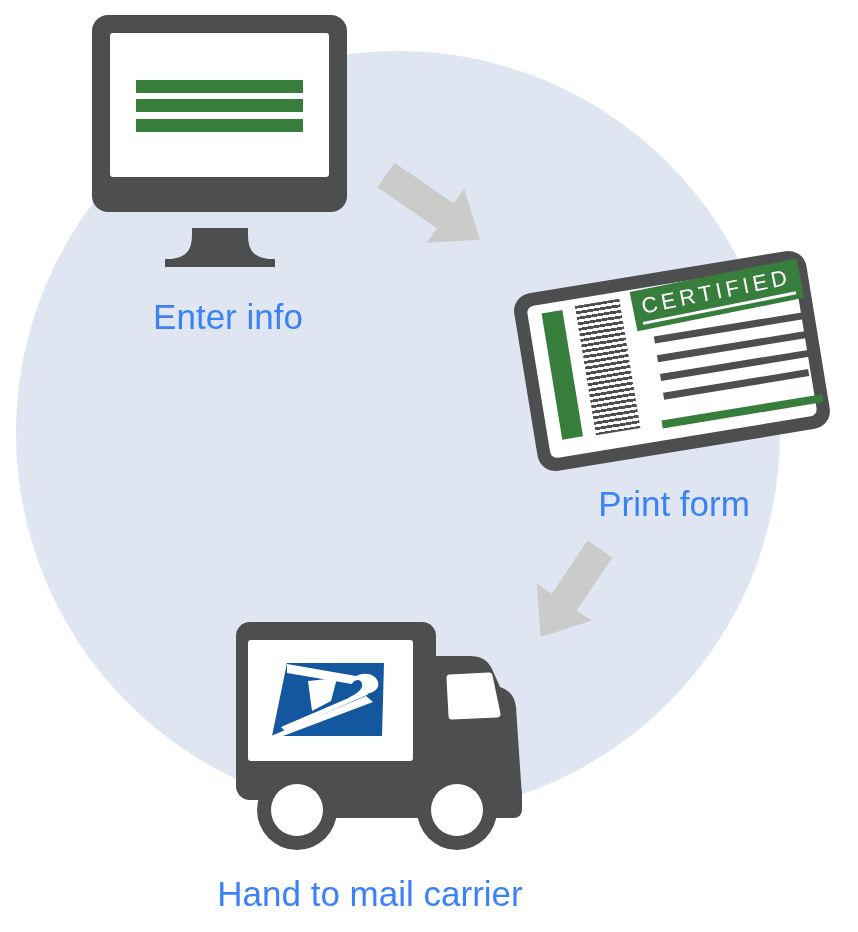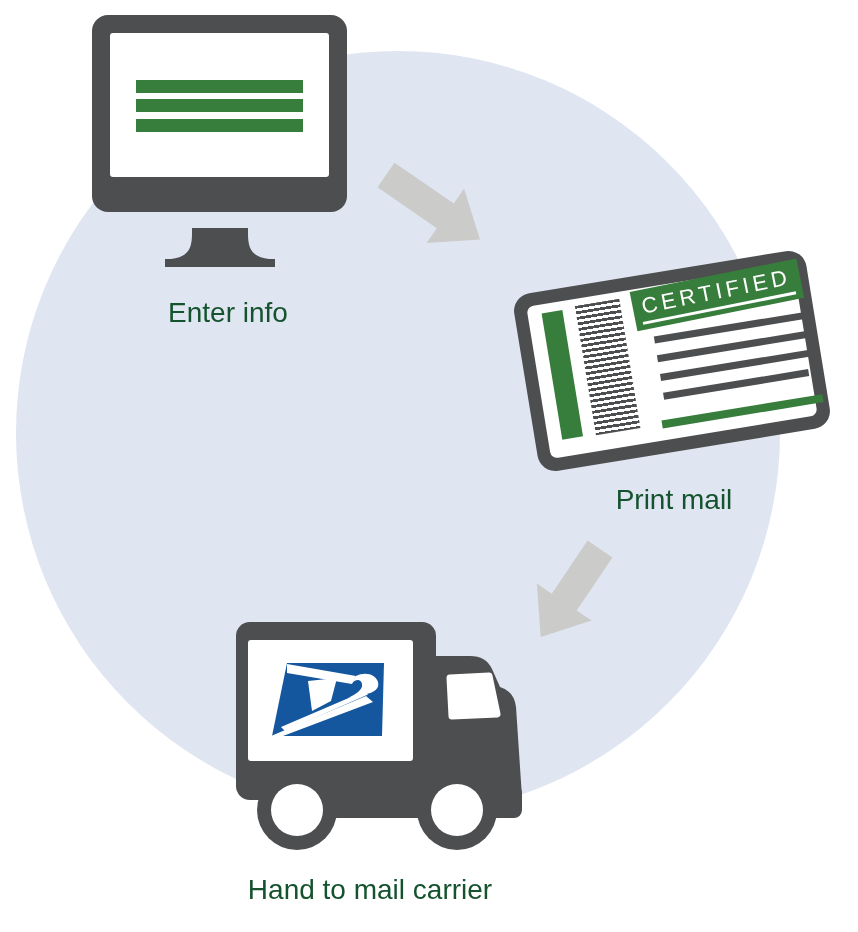--- a/index.html
+++ b/index.html
@@ -12,21 +12,21 @@
   .bg-circle{position:absolute;left:16px;top:51px;width:764px;height:764px;border-radius:50%;background:#dfe5f1;}
 
   
   .monitor{position:absolute;left:92px;top:15px;width:255px;height:197px;background:#4d4e50;border-radius:16px;}
   .monitor-screen{position:absolute;left:18px;top:18px;width:219px;height:144px;background:#ffffff;border-radius:3px;}
   .bar{position:absolute;left:26px;width:167px;height:13px;background:#377d3b;}
   .bar1{top:47px}.bar2{top:66px}.bar3{top:86px}
   .stand{position:absolute;left:165px;top:228px;}
 
   
-  .label{position:absolute;transform:translateX(-50%);font-size:28px;line-height:1.2;color:#14532d;white-space:nowrap;}
+  .label{position:absolute;transform:translateX(-50%);font-size:35px;line-height:1.2;color:#3b82f6;white-space:nowrap;}
   .label-enter{left:228px;top:296px;}
   .label-print{left:674px;top:483px;}
   .label-hand{left:370px;top:873px;}
 
   .arrow{position:absolute;}
   .arrow polygon{fill:#cbcbc9;}
   .arrow1{left:352px;top:140px;}
   .arrow2{left:515px;top:520px;}
 
   
@@ -80,21 +80,21 @@
         <div class="banner-text">CERTIFIED</div>
         <div class="banner-underline"></div>
       </div>
       <div class="card-line cl1"></div>
       <div class="card-line cl2"></div>
       <div class="card-line cl3"></div>
       <div class="card-line cl4"></div>
       <div class="card-bottomline"></div>
     </div>
   </div>
-  <div class="label label-print">Print mail</div>
+  <div class="label label-print">Print form</div>
 
   <svg class="arrow arrow2" width="120" height="130" viewBox="0 0 120 130">
     <g transform="translate(85,29) rotate(124)">
       <polygon points="0,-15 64,-15 64,-33 106,0 64,33 64,15 0,15"></polygon>
     </g>
   </svg>
 
   <svg class="truck" width="300" height="245" viewBox="0 0 300 245">
     <rect x="80" y="170" width="212" height="33" rx="8" fill="#4d4e50"></rect>
     <rect x="6" y="7" width="200" height="178" rx="14" fill="#4d4e50"></rect>

